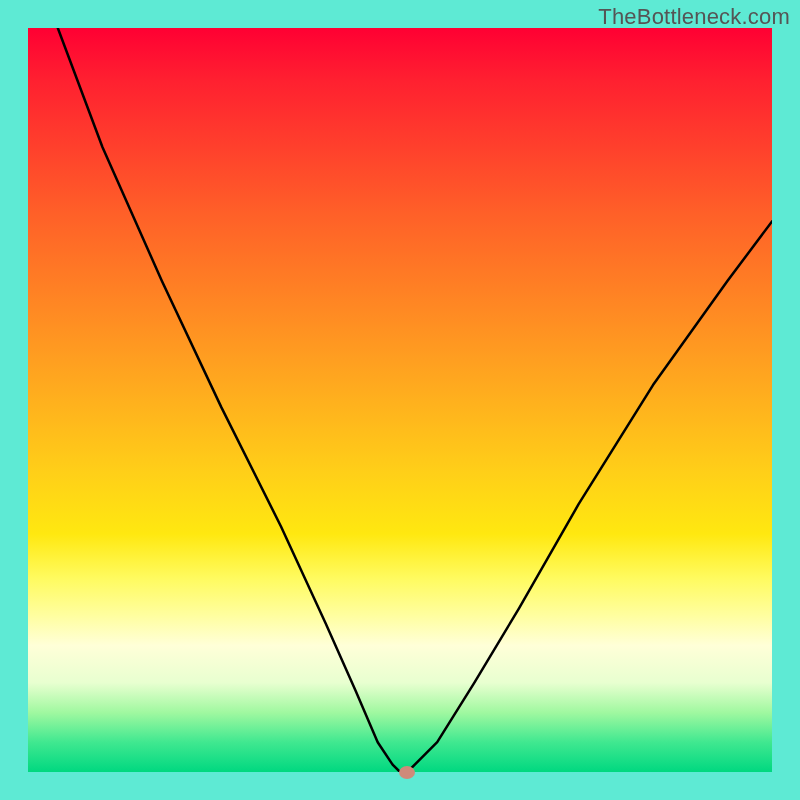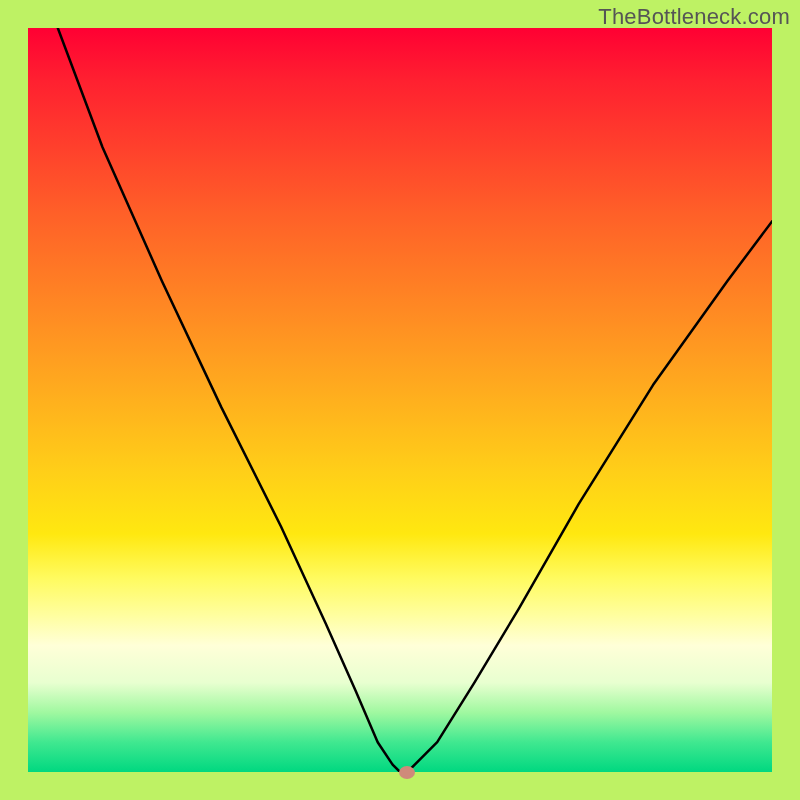--- a/index.html
+++ b/index.html
@@ -8,21 +8,21 @@
     width: 800px;
     height: 800px;
     background: #000;
     font-family: Arial, Helvetica, sans-serif;
     overflow: hidden;
   }
   .frame {
     position: relative;
     width: 800px;
     height: 800px;
-    background: #bef264;
+    background: #5eead4;
   }
   .plot-area {
     position: absolute;
     left: 28px;
     top: 28px;
     width: 744px;
     height: 744px;
     
     background: linear-gradient(to bottom,
       #ff0033 0%,

